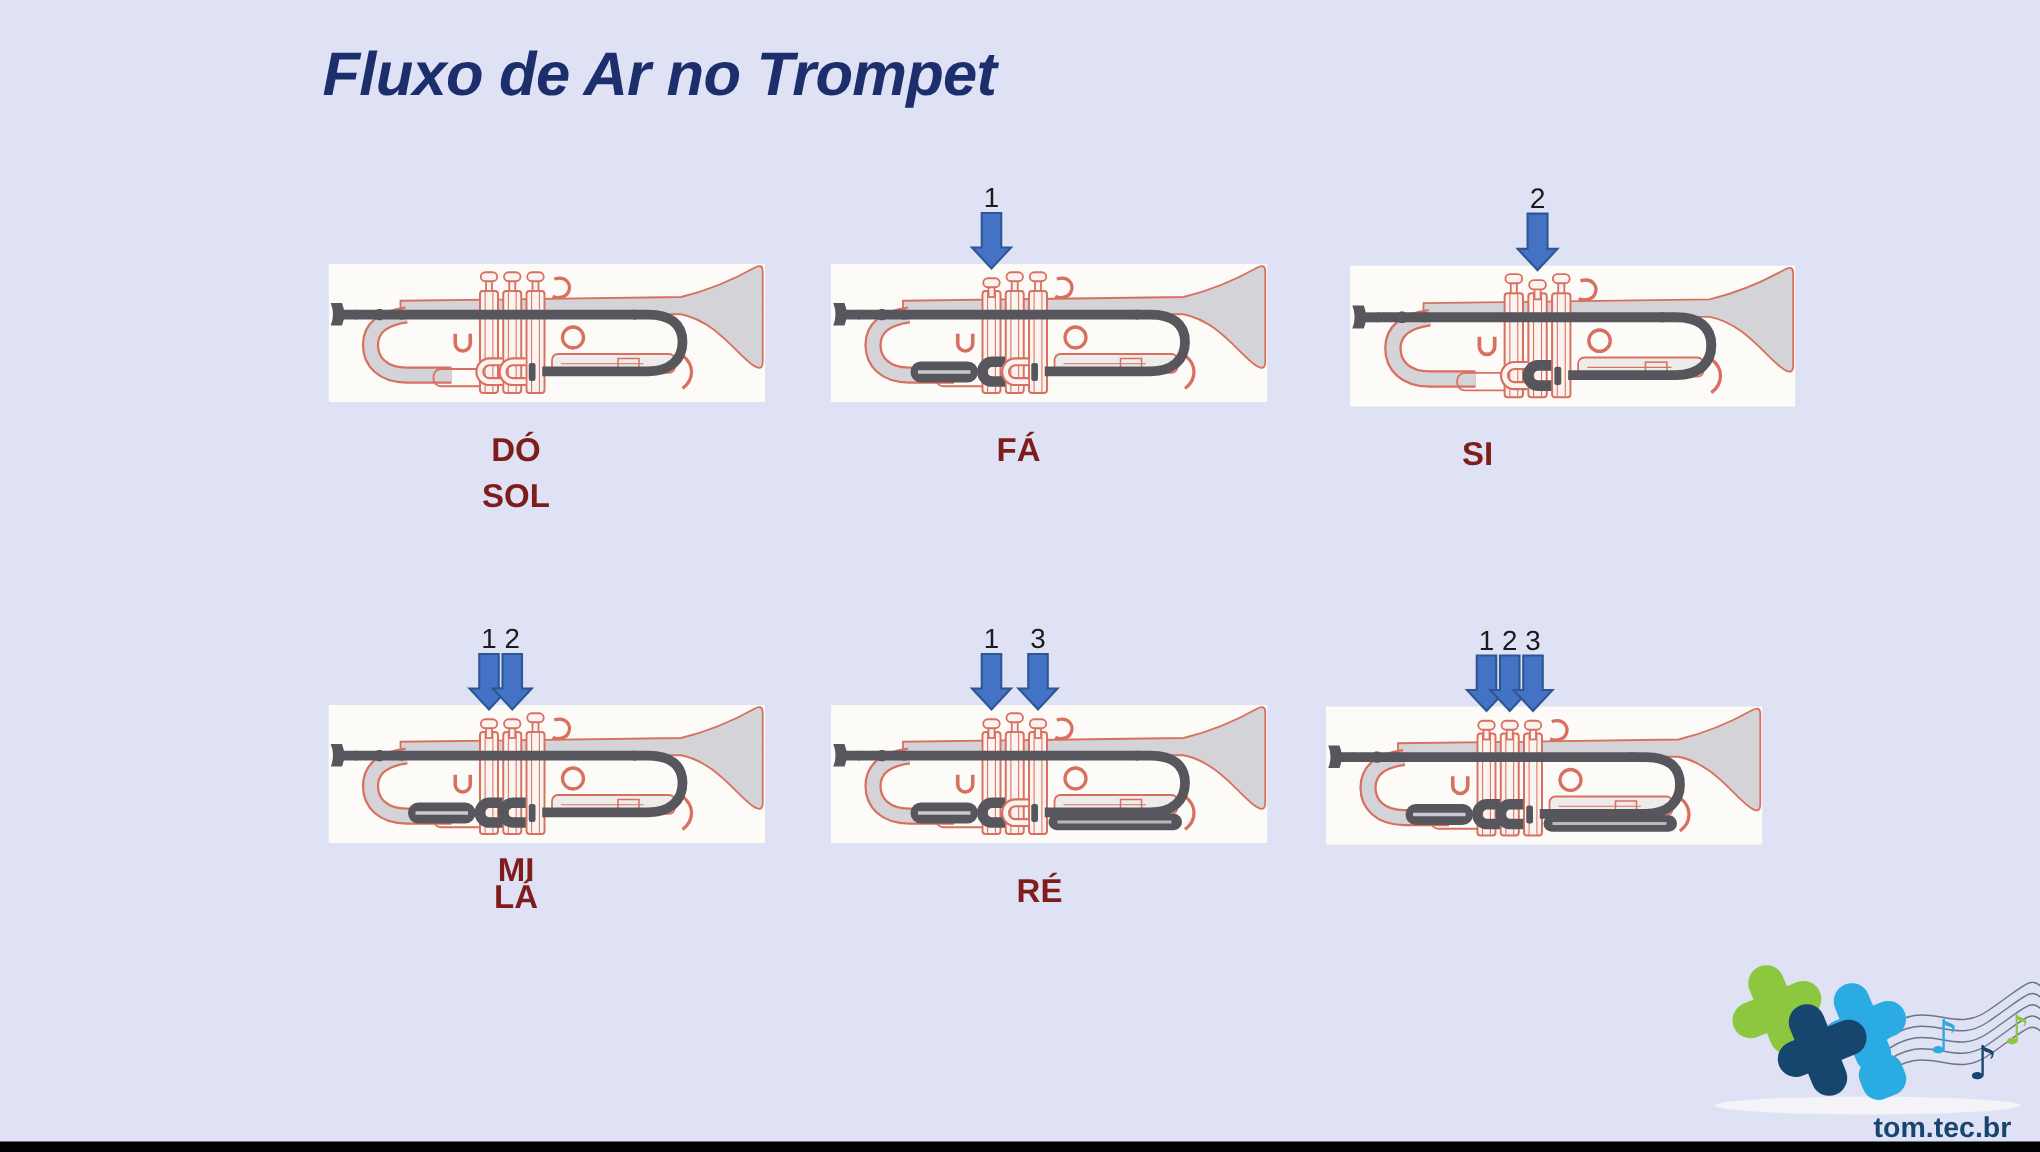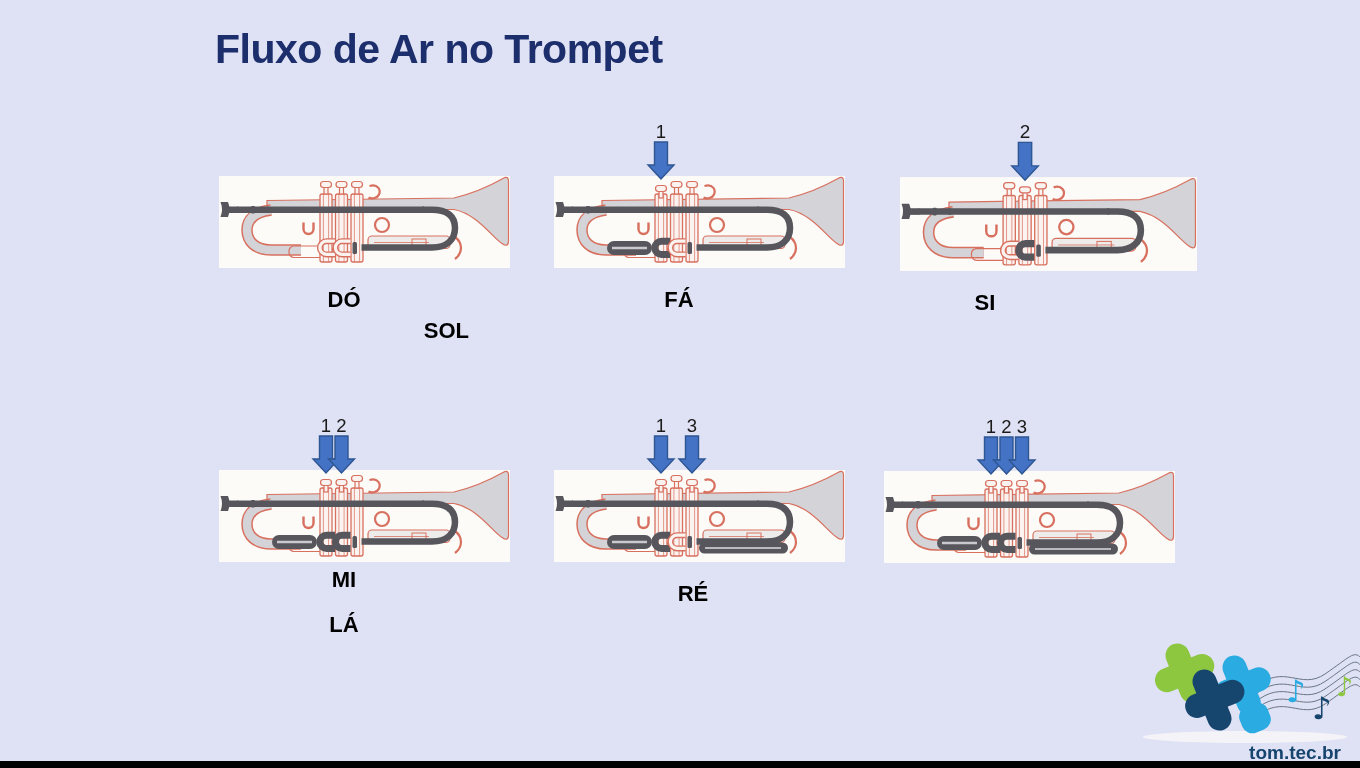--- a/index.html
+++ b/index.html
@@ -1,21 +1,21 @@
 <!DOCTYPE html>
 <html><head>
 <meta charset="utf-8">
 <style>
   html,body{margin:0;padding:0;}
   body{font-family:"Liberation Sans",sans-serif;}
   #stage{position:relative;width:1360px;height:768px;background:#dfe1f4;overflow:hidden;}
-  #title{position:absolute;left:215px;top:26px;font-size:41px;font-weight:700;color:#1c2e6b;letter-spacing:-0.5px;}
+  #title{position:absolute;left:215px;top:26px;font-size:41px;font-weight:700;color:#1c2e6b;letter-spacing:-0.5px;font-style:italic;}
   .cell{position:absolute;}
   .cell svg{display:block;}
-  .note-label{position:absolute;width:250px;text-align:center;font-size:22px;font-weight:700;color:#000000;line-height:31px;}
+  .note-label{position:absolute;width:250px;text-align:center;font-size:22px;font-weight:700;color:#7f1d1d;line-height:31px;}
   #logo{position:absolute;left:1140px;top:626px;}
   #logo-text{position:absolute;left:1195px;top:742px;width:200px;text-align:center;font-size:19px;font-weight:700;color:#16456e;}
   #bottom-bar{position:absolute;left:0;top:761px;width:1360px;height:7px;background:#000;}
 </style>
 </head>
 <body>
 
 <div id="stage">
   <div id="title">Fluxo de Ar no Trompet</div>
   <div id="cells">
@@ -65,21 +65,21 @@
             <rect x="105" y="64" width="4" height="8" fill="#fbf3f0" stroke="#d8705f" stroke-width="1.2"></rect>
             <rect x="101.5" y="59.5" width="11" height="6" rx="3" fill="#fbf3f0" stroke="#d8705f" stroke-width="1.2"></rect>
             <rect x="120.5" y="64" width="4" height="8" fill="#fbf3f0" stroke="#d8705f" stroke-width="1.2"></rect>
             <rect x="117" y="59.5" width="11" height="6" rx="3" fill="#fbf3f0" stroke="#d8705f" stroke-width="1.2"></rect>
             <rect x="136" y="64" width="4" height="8" fill="#fbf3f0" stroke="#d8705f" stroke-width="1.2"></rect>
             <rect x="132.5" y="59.5" width="11" height="6" rx="3" fill="#fbf3f0" stroke="#d8705f" stroke-width="1.2"></rect>
           </g>
         </svg>
       </div>
       <div class="note-label" style="left: 219px; top: 284px;">DÓ</div>
-      <div class="note-label" style="left: 219px; top: 315px; text-align: right;">SOL</div>
+      <div class="note-label" style="left: 219px; top: 315px;">SOL</div>
       <div class="cell" style="left: 554px; top: 122px;">
         <svg width="291" height="150" viewBox="0 0 291 150">
           <g>
             <rect x="0" y="54" width="291" height="92" fill="#fcfbf8"></rect>
             <path d="M 48,78.5 L 235,76 C 260,70 276,61 284,56.5 Q 289.5,53.5 289.5,59 L 289.5,119 Q 289.5,126 283,121.5 C 272,114 258,92 235,87.5 L 48,87 Z" fill="#d4d4d8" stroke="#d8705f" stroke-width="1.2"></path>
             <path d="M 52,88 C 36,90 28,97 28,108 C 28,119 36,128 52,128 L 82,128" fill="none" stroke="#d8705f" stroke-width="11.5"></path>
             <path d="M 52,88 C 36,90 28,97 28,108 C 28,119 36,128 52,128 L 82,128" fill="none" stroke="#d4d4d8" stroke-width="8.5"></path>
             <rect x="70" y="124" width="44" height="11.5" rx="5" fill="none" stroke="#d8705f" stroke-width="1.2"></rect>
             <rect x="149" y="114" width="82" height="12.5" rx="4" fill="#eeeceb" stroke="#d8705f" stroke-width="1.2"></rect>
             <line x1="155" y1="120.5" x2="210" y2="120.5" stroke="#d8705f" stroke-width="0.8"></line>
@@ -233,21 +233,21 @@
             <rect x="136" y="64" width="4" height="8" fill="#fbf3f0" stroke="#d8705f" stroke-width="1.2"></rect>
             <rect x="132.5" y="59.5" width="11" height="6" rx="3" fill="#fbf3f0" stroke="#d8705f" stroke-width="1.2"></rect>
           </g>
           <polygon points="100.5,20 113.5,20 113.5,43 120,43 107,57 94,43 100.5,43" fill="#4472c4" stroke="#2e5693" stroke-width="1.4"></polygon>
           <text x="107" y="16" text-anchor="middle" font-size="18.5" fill="#1a1a1a" font-family="Liberation Sans, sans-serif">1</text>
           <polygon points="116,20 129,20 129,43 135.5,43 122.5,57 109.5,43 116,43" fill="#4472c4" stroke="#2e5693" stroke-width="1.4"></polygon>
           <text x="122.5" y="16" text-anchor="middle" font-size="18.5" fill="#1a1a1a" font-family="Liberation Sans, sans-serif">2</text>
         </svg>
       </div>
       <div class="note-label" style="left: 219px; top: 564px;">MI</div>
-      <div class="note-label" style="left: 219px; top: 609px;">LÁ</div>
+      <div class="note-label" style="left: 219px; top: 582px;">LÁ</div>
       <div class="cell" style="left: 554px; top: 416px;">
         <svg width="291" height="150" viewBox="0 0 291 150">
           <g>
             <rect x="0" y="54" width="291" height="92" fill="#fcfbf8"></rect>
             <path d="M 48,78.5 L 235,76 C 260,70 276,61 284,56.5 Q 289.5,53.5 289.5,59 L 289.5,119 Q 289.5,126 283,121.5 C 272,114 258,92 235,87.5 L 48,87 Z" fill="#d4d4d8" stroke="#d8705f" stroke-width="1.2"></path>
             <path d="M 52,88 C 36,90 28,97 28,108 C 28,119 36,128 52,128 L 82,128" fill="none" stroke="#d8705f" stroke-width="11.5"></path>
             <path d="M 52,88 C 36,90 28,97 28,108 C 28,119 36,128 52,128 L 82,128" fill="none" stroke="#d4d4d8" stroke-width="8.5"></path>
             <rect x="70" y="124" width="44" height="11.5" rx="5" fill="none" stroke="#d8705f" stroke-width="1.2"></rect>
             <rect x="149" y="114" width="82" height="12.5" rx="4" fill="#eeeceb" stroke="#d8705f" stroke-width="1.2"></rect>
             <line x1="155" y1="120.5" x2="210" y2="120.5" stroke="#d8705f" stroke-width="0.8"></line>

